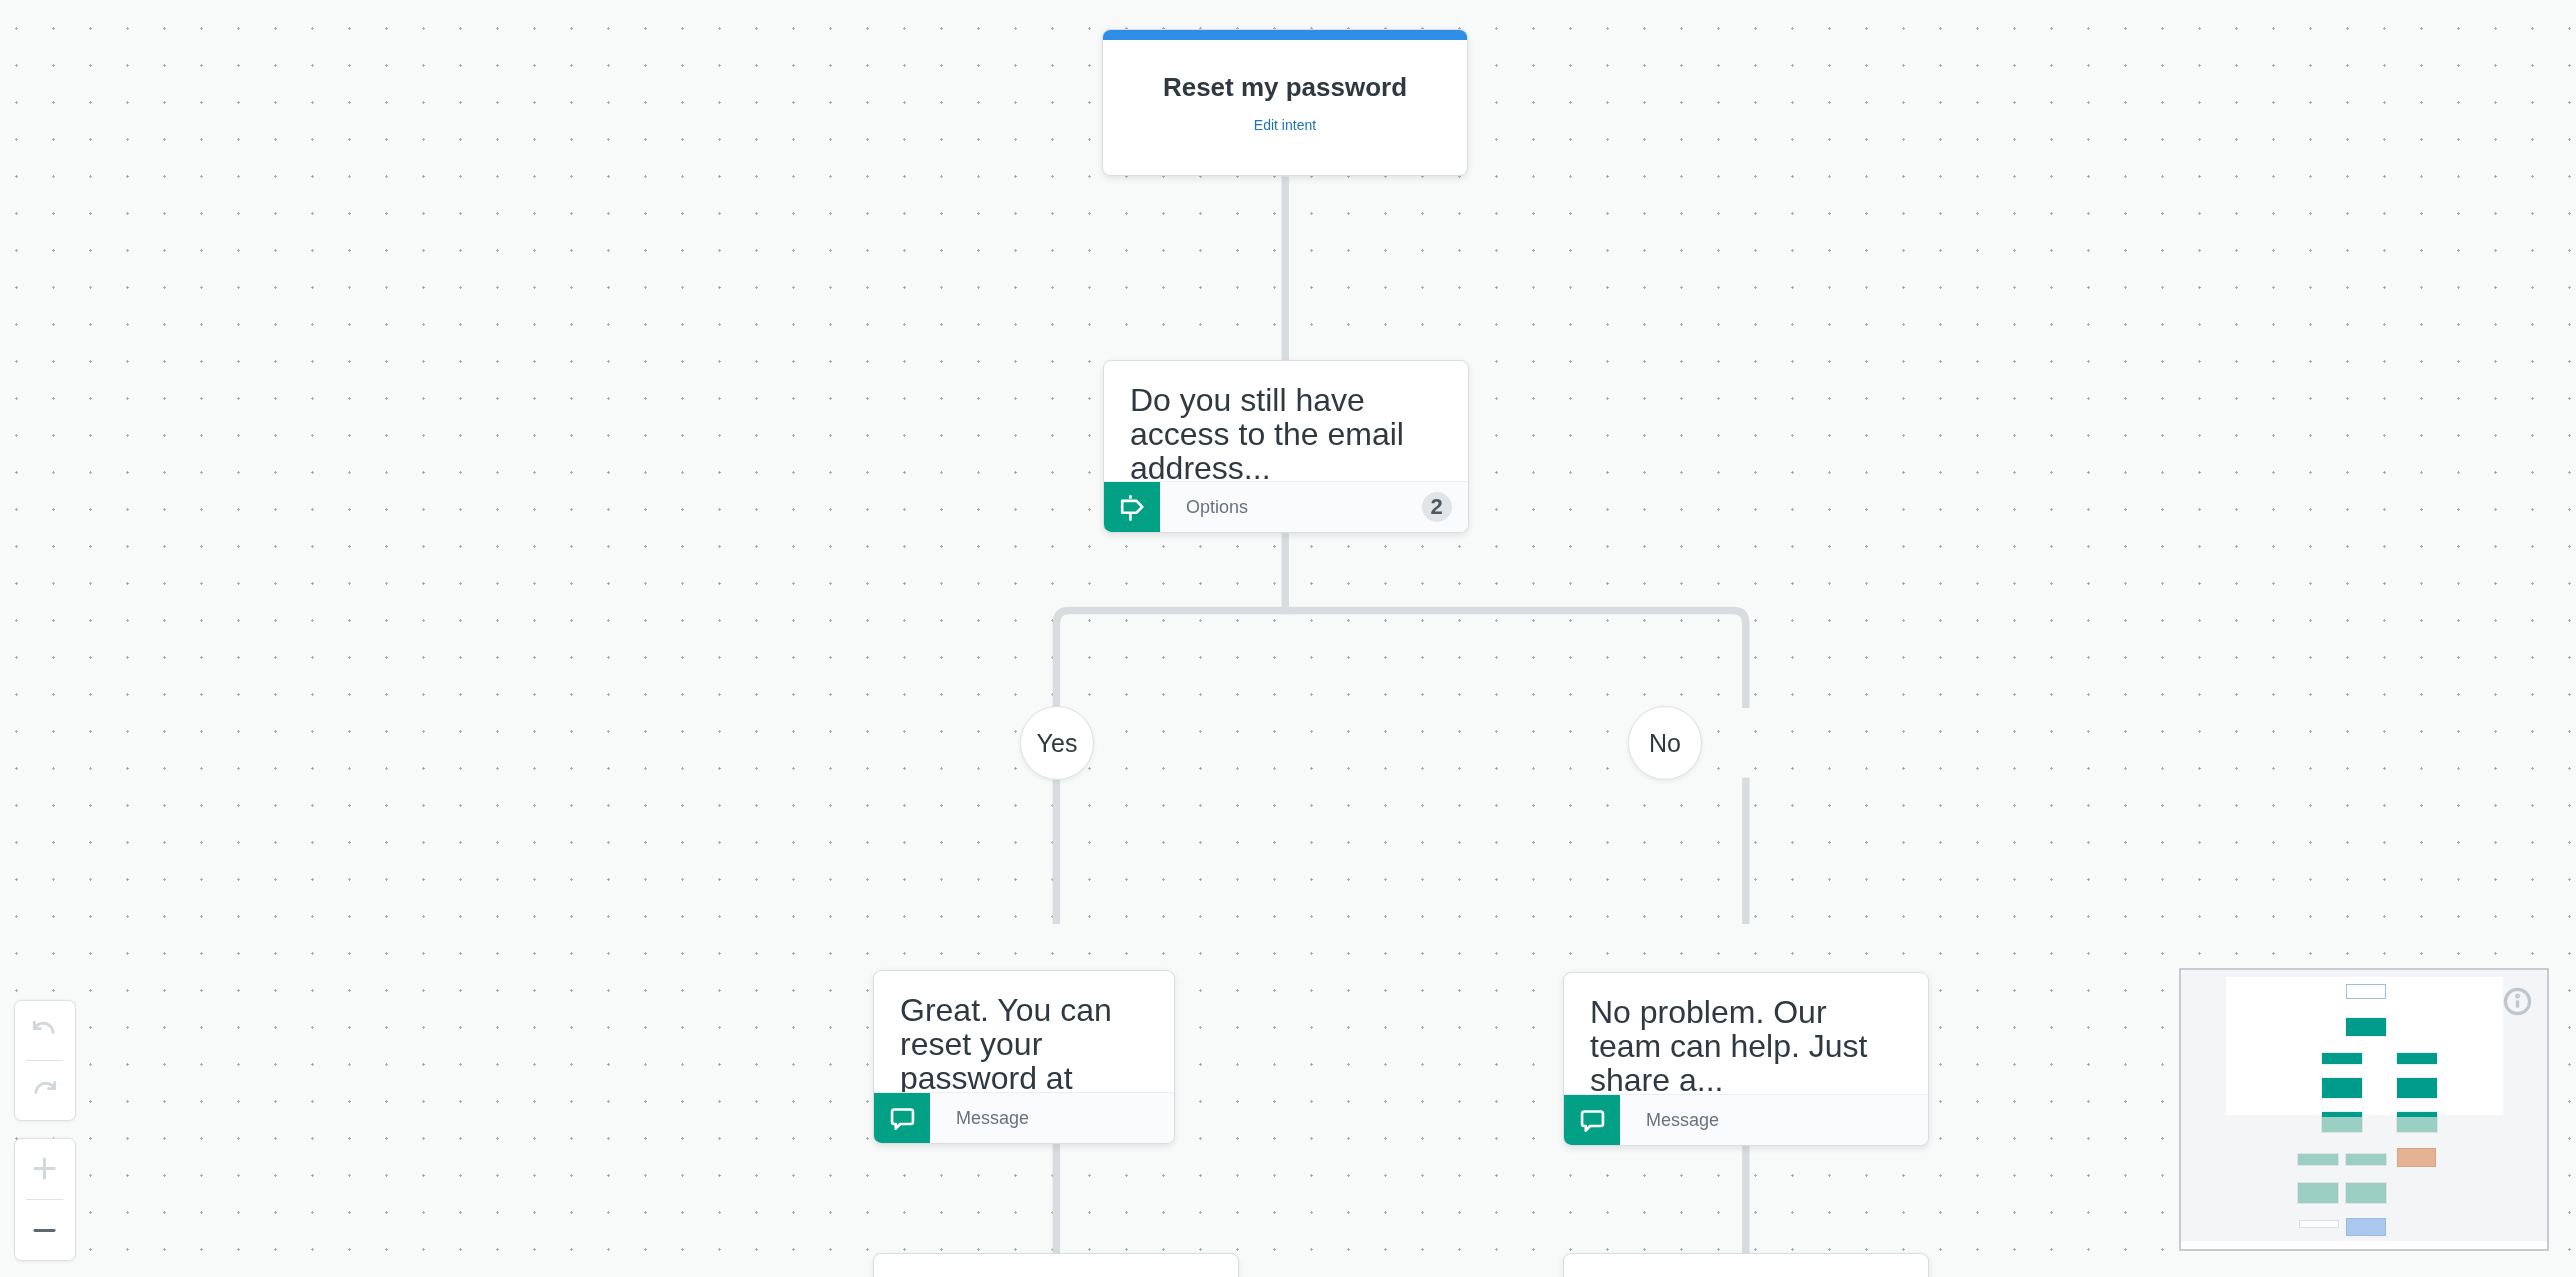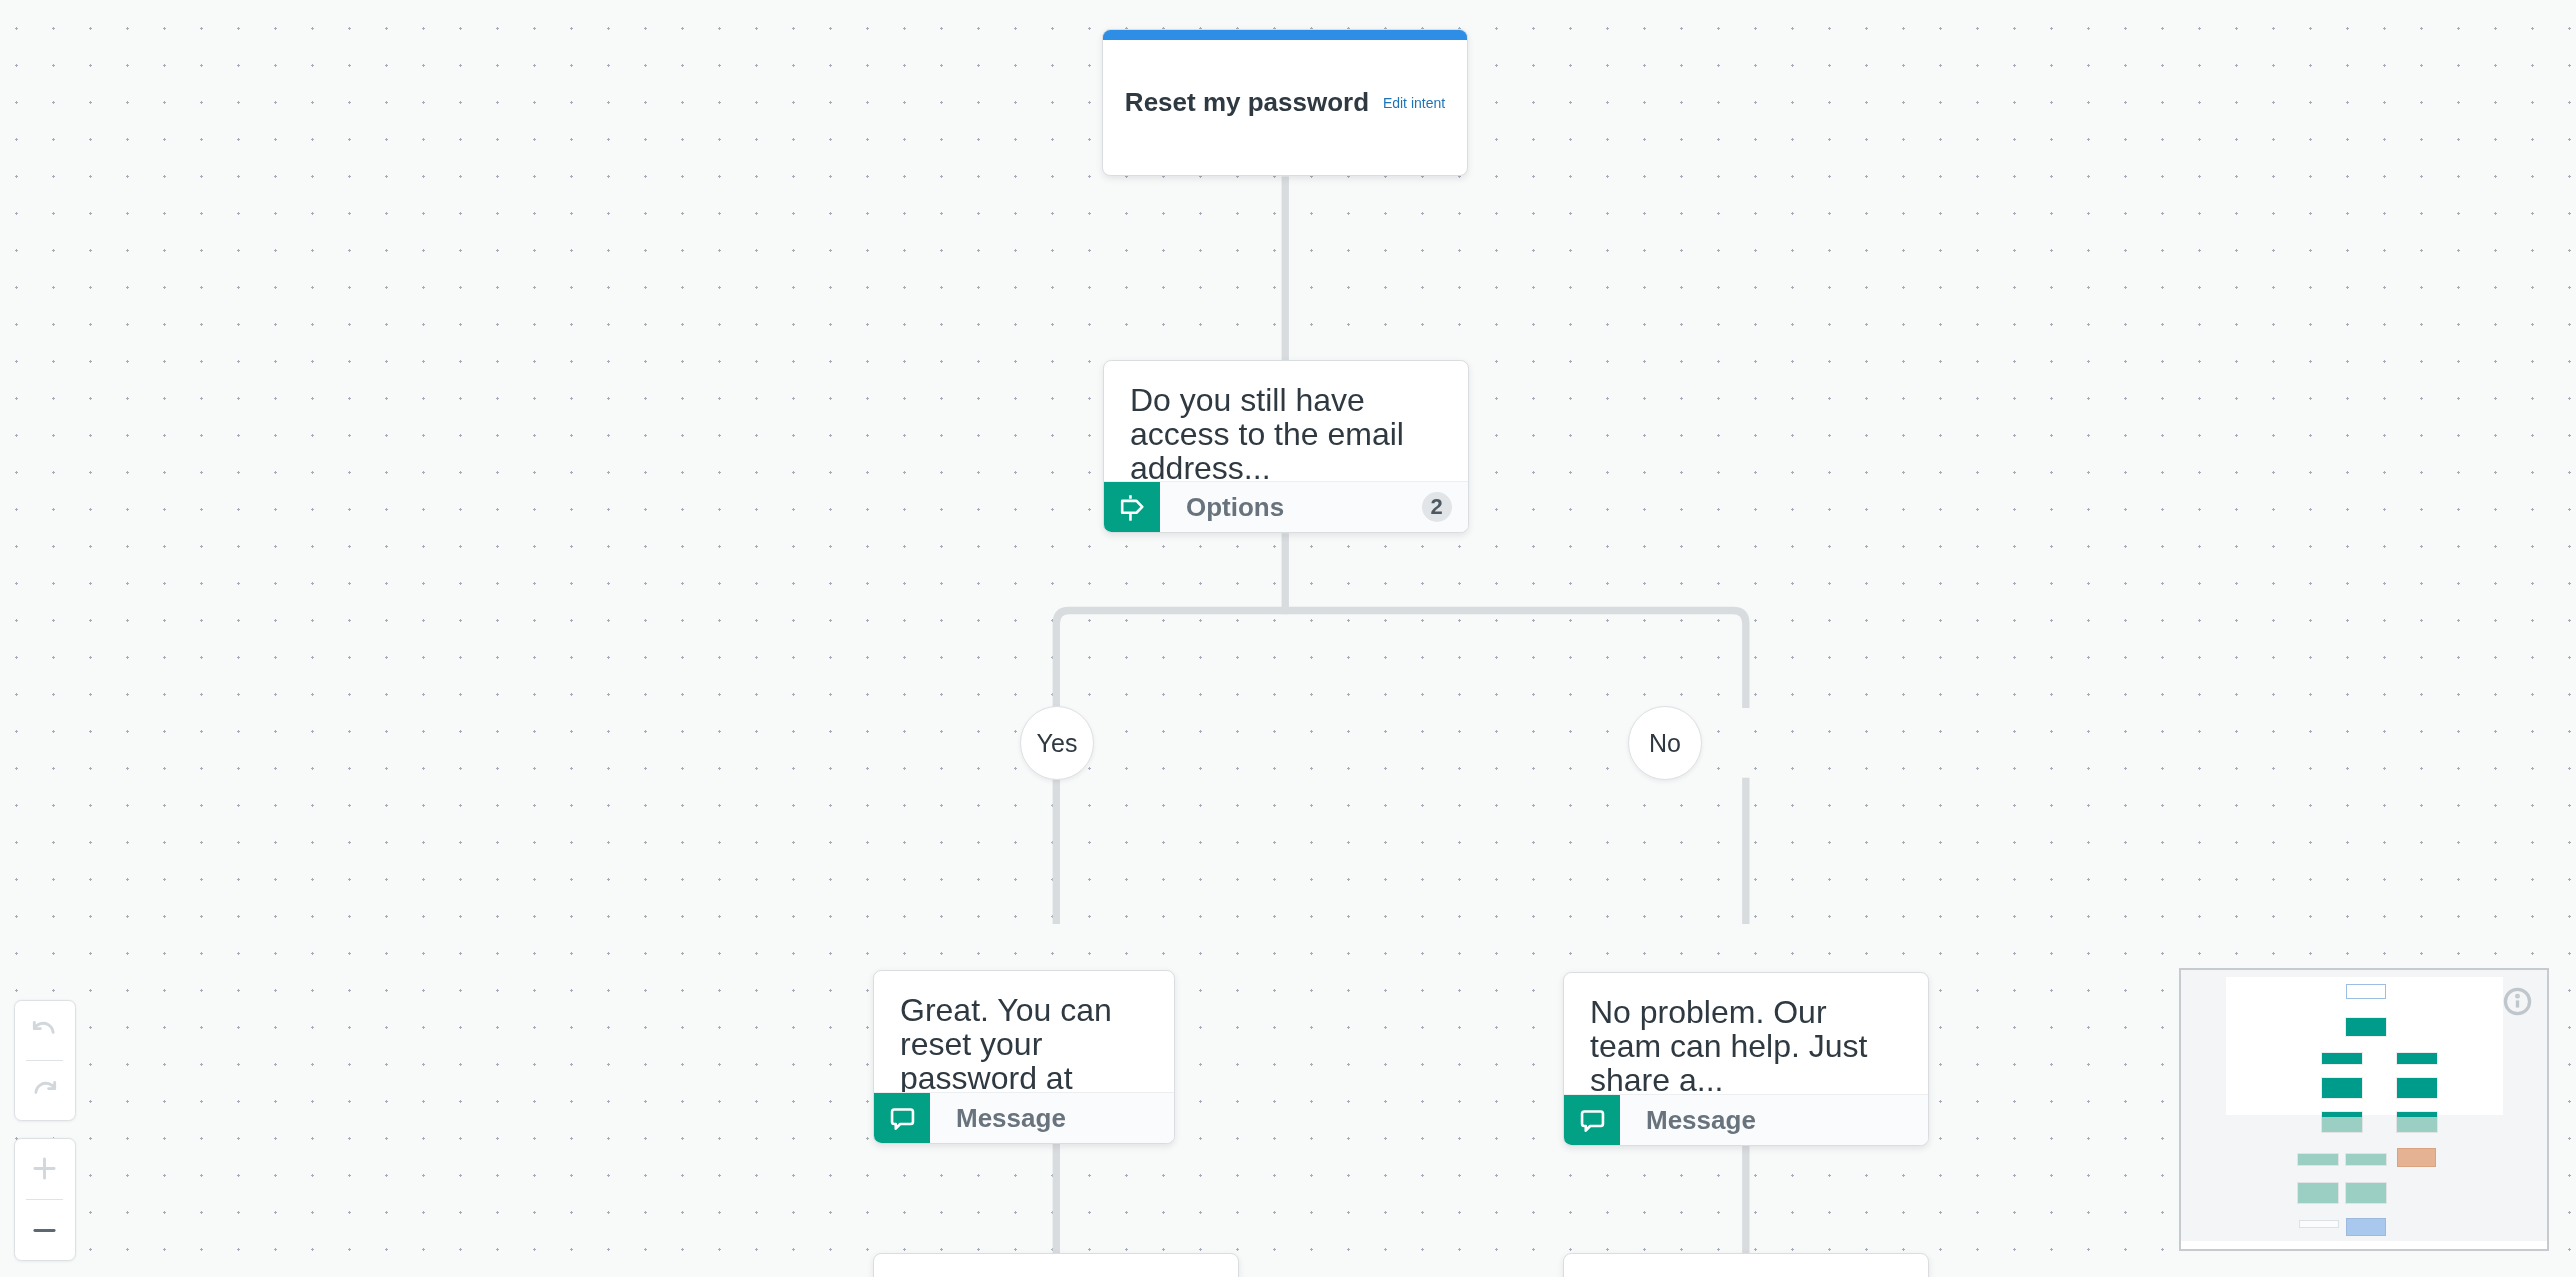--- a/index.html
+++ b/index.html
@@ -18,37 +18,37 @@
   }
   svg.connectors{position:absolute; left:0; top:0; z-index:1;}
   svg.connectors path{stroke:var(--line); stroke-width:8; fill:none;}
 
   .card{
     position:absolute; z-index:2; background:#fff;
     border:1.4px solid var(--card-border); border-radius:8.3px;
     box-shadow:0 2.8px 6.4px rgba(47,57,65,.10); overflow:hidden;
   }
   .intent-card{left:1102px; top:29px; width:366px; height:147px;
-    display:flex; align-items:center; justify-content:center; gap:13.8px;}
+    display:flex; flex-direction:column; align-items:center; justify-content:center; gap:13.8px;}
   .intent-bar{position:absolute; left:0; top:0; right:0; height:10px; background:var(--accent-blue);}
   .intent-title{font-size:26px; font-weight:bold; color:var(--text);}
   .intent-link{font-size:14px; color:var(--link-blue); cursor:pointer;}
 
   .step-card .card-body{
     padding:22px 26px 0 26px; font-size:32px; line-height:34px; color:var(--text);
   }
   .card-footer{
     position:absolute; left:0; right:0; bottom:0; height:51px;
     background:#fafbfc; border-top:0.9px solid #eceef0;
     display:flex; align-items:center;
   }
   .tile{width:56px; height:100%; background:var(--teal); flex:0 0 auto;
     display:flex; align-items:center; justify-content:center;}
   .tile svg{width:33px; height:33px; stroke:#fff; fill:none; stroke-width:1.9; stroke-linejoin:round;}
-  .step-label{margin-left:26px; font-size:26px; color:var(--muted);font-weight:bold;}
+  .step-label{margin-left:26px; font-size:18px; color:var(--muted);}
   .badge{
     margin-left:auto; margin-right:16.5px; min-width:30px; height:30px; border-radius:50%;
     background:#e2e5e8; color:#4d5962; font-size:22px; font-weight:bold;
     display:flex; align-items:center; justify-content:center;
   }
   .question-card{left:1103px; top:360px; width:366px; height:173px;}
   .yes-card{left:873px; top:970px; width:302px; height:174px;}
   .no-card{left:1563px; top:972px; width:366px; height:174px;}
   .partial-card{width:366px; height:74px; top:1253px; border-radius:8.3px 8.3px 0 0;}
   .partial-yes{left:873px;} .partial-no{left:1563px;}

